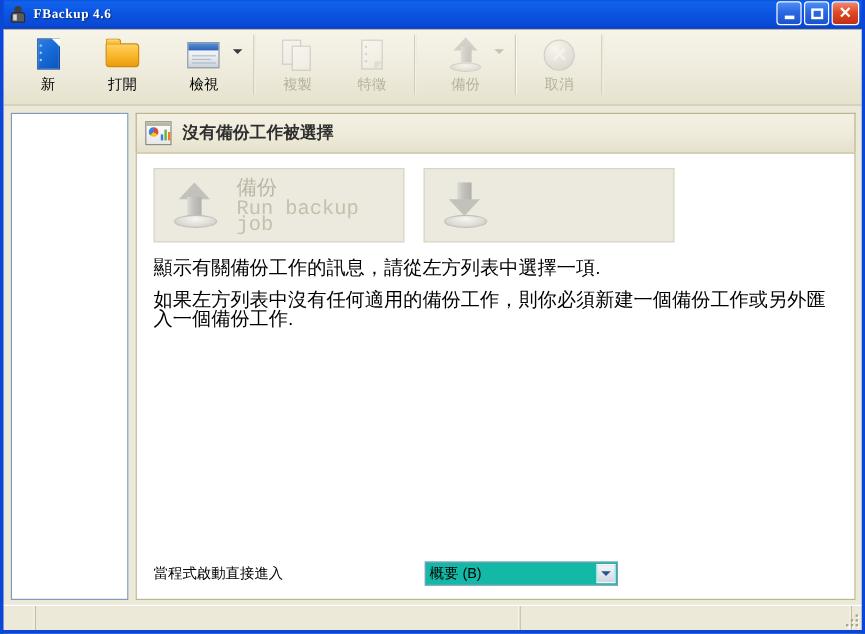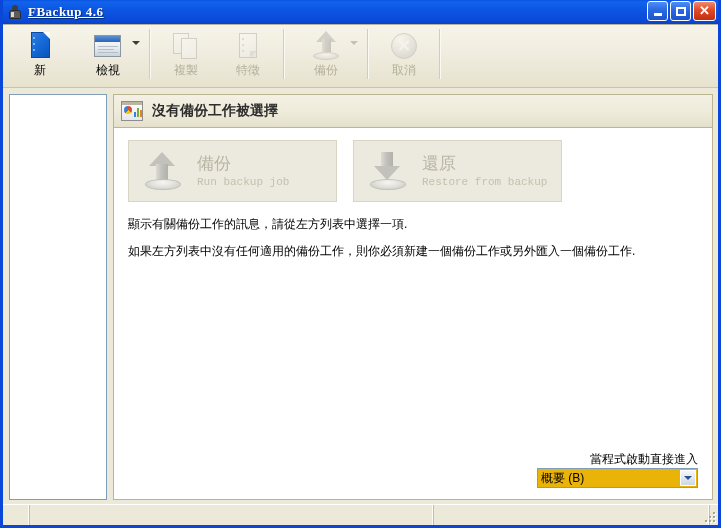--- a/index.html
+++ b/index.html
@@ -52,26 +52,25 @@
     border: 1px solid #2b2b2b;
     box-sizing: border-box;
   }
   #app-icon .shine {
     position: absolute; left: 4px; top: 8px;
     width: 3px; height: 5px; background: #d8d8d8;
   }
   #title-text {
     color: #ffffff;
     font-weight: bold;
-    font-size: 13px;
+    font-size: 11px;
     font-family: "Liberation Serif", "DejaVu Serif", serif;
     letter-spacing: 0.5px;
     text-shadow: 1px 1px 1px rgba(0,0,0,0.45);
     white-space: nowrap;
-    text-decoration: underline;
   }
   #win-buttons {
     position: absolute; right: 2px; top: 1px;
     display: flex; gap: 2px;
   }
   .win-btn {
     width: 21px; height: 20px;
     border: 1px solid #ffffff;
     border-radius: 3px;
     box-sizing: border-box;
@@ -446,46 +445,45 @@
     border: 1px solid #9f9f9f;
     box-sizing: border-box;
   }
   .action-text { display: flex; flex-direction: column; }
   .action-title {
     font-size: 17px; color: #b9b6a4;
     line-height: 20px;
     font-weight: normal;
   }
   .action-sub {
-    font-size: 11px; color: #c3c0ae;
+    font-size: 17px; color: #c3c0ae;
     font-family: "Liberation Mono", "DejaVu Sans Mono", monospace;
     line-height: 14px;
     margin-top: 1px;
   }
 
   .info-line {
-    font-size: 12px; color: #000;
+    font-size: 16px; color: #000;
     line-height: 16px;
     margin-bottom: 11px;
   }
 
   #content-footer {
     margin-top: auto;
-    display: flex; align-items: flex-end;
+    display: flex; align-items: center;
     padding-bottom: 11px;
-    flex-direction: column;
   }
   #startup-label {
     font-size: 12px; color: #000;
     white-space: nowrap;
   }
   #startup-select {
     margin-left: 118px;
     width: 161px; height: 20px;
-    background: #eab308;
+    background: #14b8a6;
     border: 1px solid #7f9db9;
     box-sizing: border-box;
     display: flex; align-items: center;
     position: relative;
     cursor: default;
   }
   #startup-select .val {
     font-size: 12px; color: #000;
     padding-left: 3px;
     white-space: nowrap;
@@ -570,20 +568,26 @@
         <div class="tb-icon">
           <div class="ic-newdoc">
             <div class="h" style="top:4px"></div>
             <div class="h" style="top:10px"></div>
             <div class="h" style="top:16px"></div>
           </div>
         </div>
         <div class="tb-label">新</div>
       </div>
 
+      <div class="tb-btn">
+        <div class="tb-icon">
+          <div class="ic-folder"></div>
+        </div>
+        <div class="tb-label">打開</div>
+      </div>
 
       <div class="tb-btn wide">
         <div class="tb-icon">
           <div class="ic-window">
             <div class="bar"></div>
             <div class="ln" style="top:10px; width:20px"></div>
             <div class="ln" style="top:13px; width:16px"></div>
             <div class="ln" style="top:16px; width:20px"></div>
           </div>
         </div>
@@ -673,24 +677,20 @@
                 <div class="action-title">備份</div>
                 <div class="action-sub">Run backup job</div>
               </div>
             </div>
 
             <div class="action-btn">
               <div class="action-icon">
                 <div class="ashaft-dn"></div>
                 <div class="ahead-dn"></div>
                 <div class="abase"></div>
-              </div>
-              <div class="action-text">
-                <div class="action-title">還原</div>
-                <div class="action-sub">Restore from backup</div>
               </div>
             </div>
 
           </div>
 
           <div class="info-line">顯示有關備份工作的訊息，請從左方列表中選擇一項.</div>
           <div class="info-line">如果左方列表中沒有任何適用的備份工作，則你必須新建一個備份工作或另外匯入一個備份工作.</div>
 
           <div id="content-footer">
             <div id="startup-label">當程式啟動直接進入</div>

